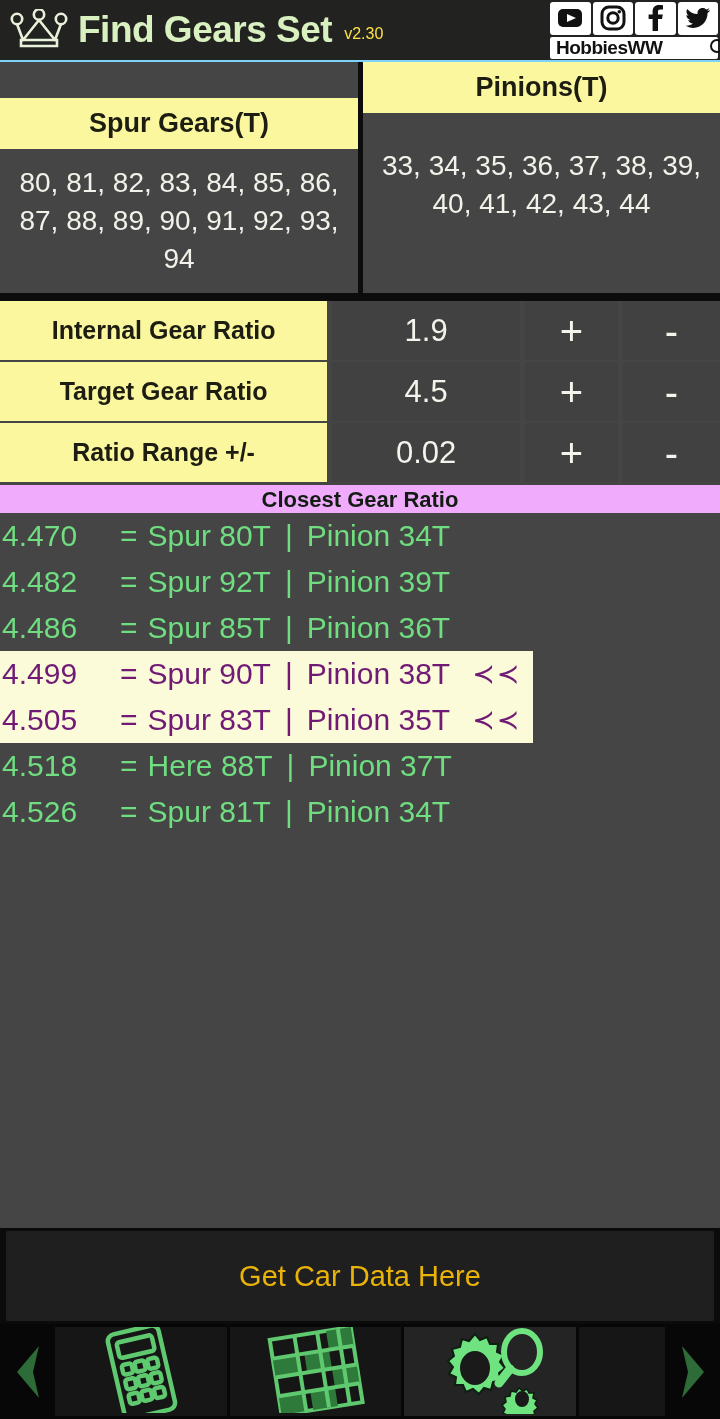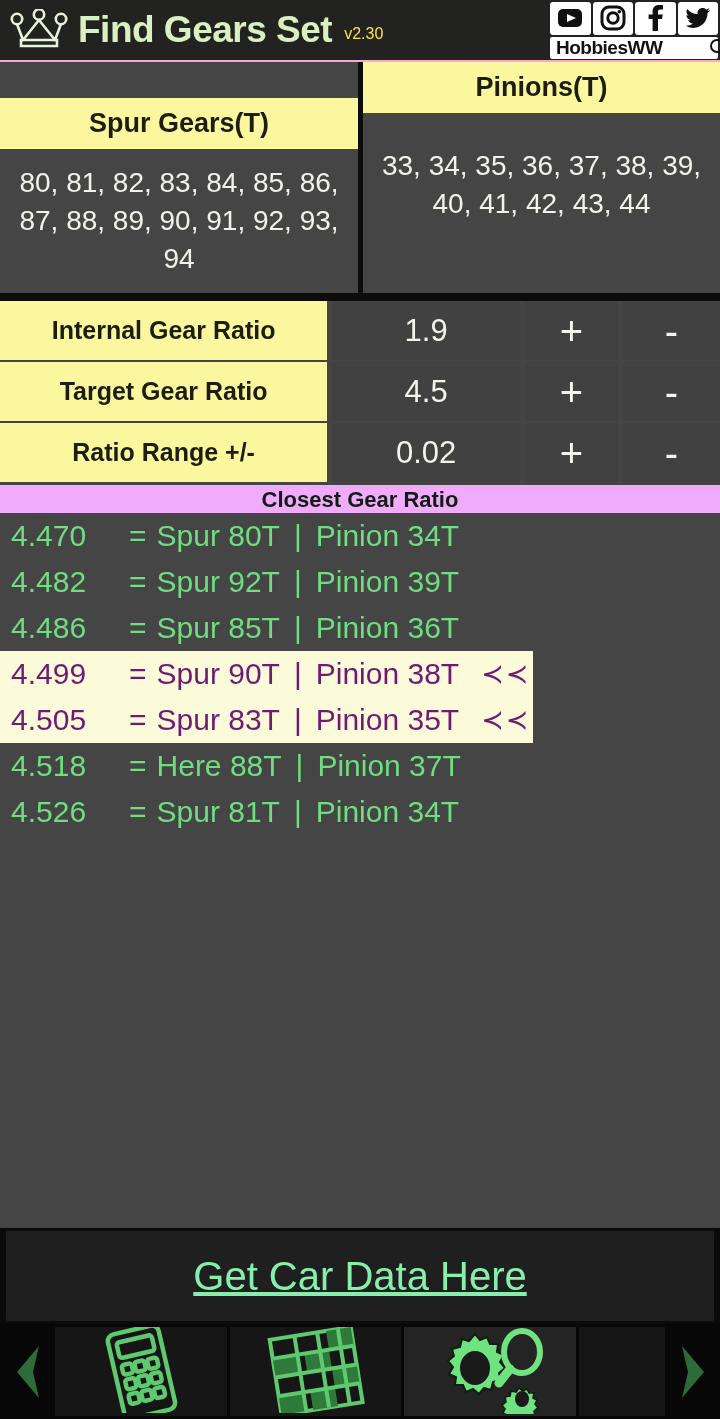--- a/index.html
+++ b/index.html
@@ -11,21 +11,21 @@
     position:relative;
   }
 
   
   #app-header{
     position:relative;
     height:62px;
     background:#222220;
     display:flex;
     align-items:center;
-    border-bottom:2px solid #f9a8d4;
+    border-bottom:2px solid #7dd3fc;
   }
   .crown-wrap{ width:78px; display:flex; align-items:center; justify-content:center; }
   #app-title{
     color:#d9f0c0;
     font-size:37px;
     font-weight:bold;
     letter-spacing:-0.5px;
     white-space:nowrap;
   }
   #app-version{
@@ -147,21 +147,21 @@
     font-size:30px;
     color:#6fdd80;
     padding-left:2px;
     white-space:nowrap;
   }
   .res-row.hl{
     background:#fbfbd9;
     color:#701a75;
     width:533px;
   }
-  .res-ratio{ min-width:108px;margin-left:9px; }
+  .res-ratio{ min-width:108px; }
   .res-eq{ padding:0 10px; }
   .res-spur{}
   .res-sep{ padding:0 14px; }
   .res-pin{}
   .res-mark{ padding-left:22px; letter-spacing:2px; font-size:27px; }
 
   
   #cta-wrap{
     position:absolute;
     left:0; right:0;
@@ -170,24 +170,23 @@
     background:#0b0b0b;
     padding:3px 6px;
   }
   #cta-panel{
     width:100%; height:100%;
     background:#1f1f1f;
     display:flex; align-items:center; justify-content:center;
     border-radius:2px;
   }
   #cta-label{
-    color:#86efac;
-    font-size:40px;
+    color:#eab308;
+    font-size:29px;
     font-weight:normal;
-    text-decoration:underline;
   }
 
   
   #bottom-nav{
     position:absolute;
     left:0; right:0; bottom:0;
     height:95px;
     background:#070707;
     display:flex;
     align-items:center;

